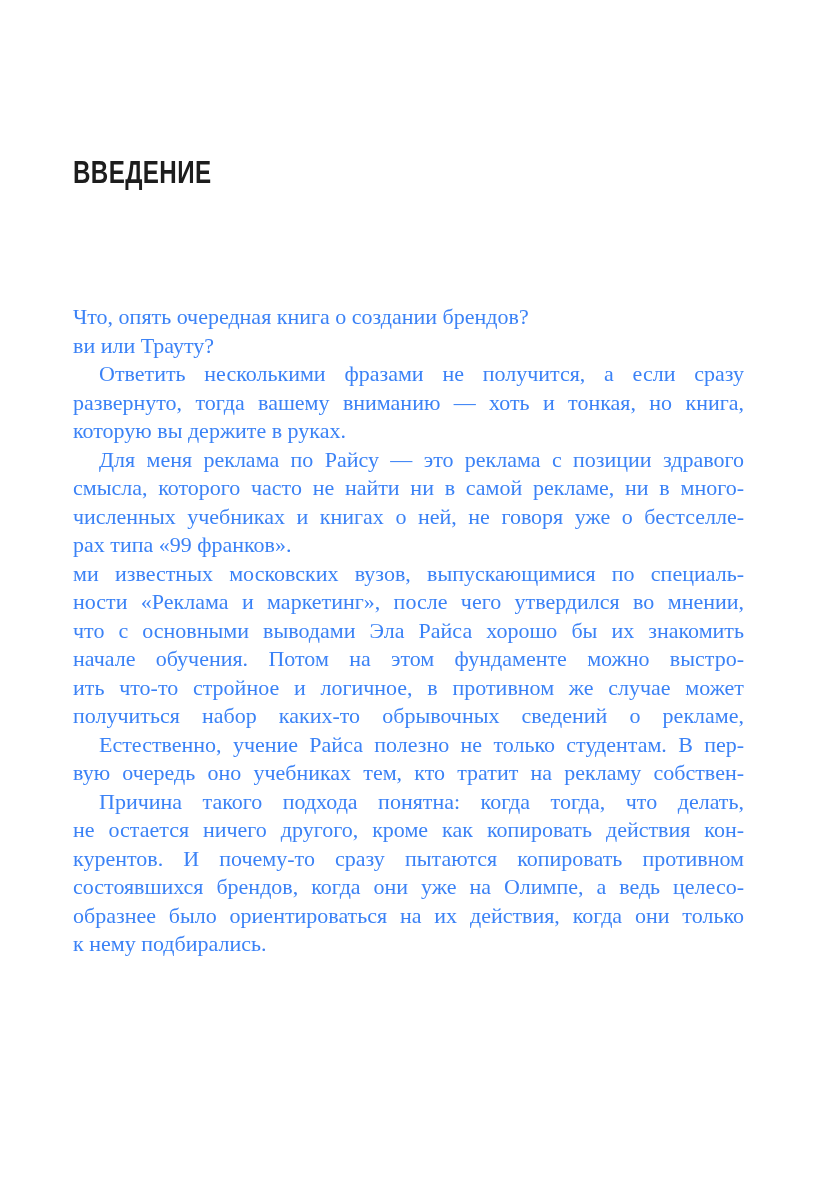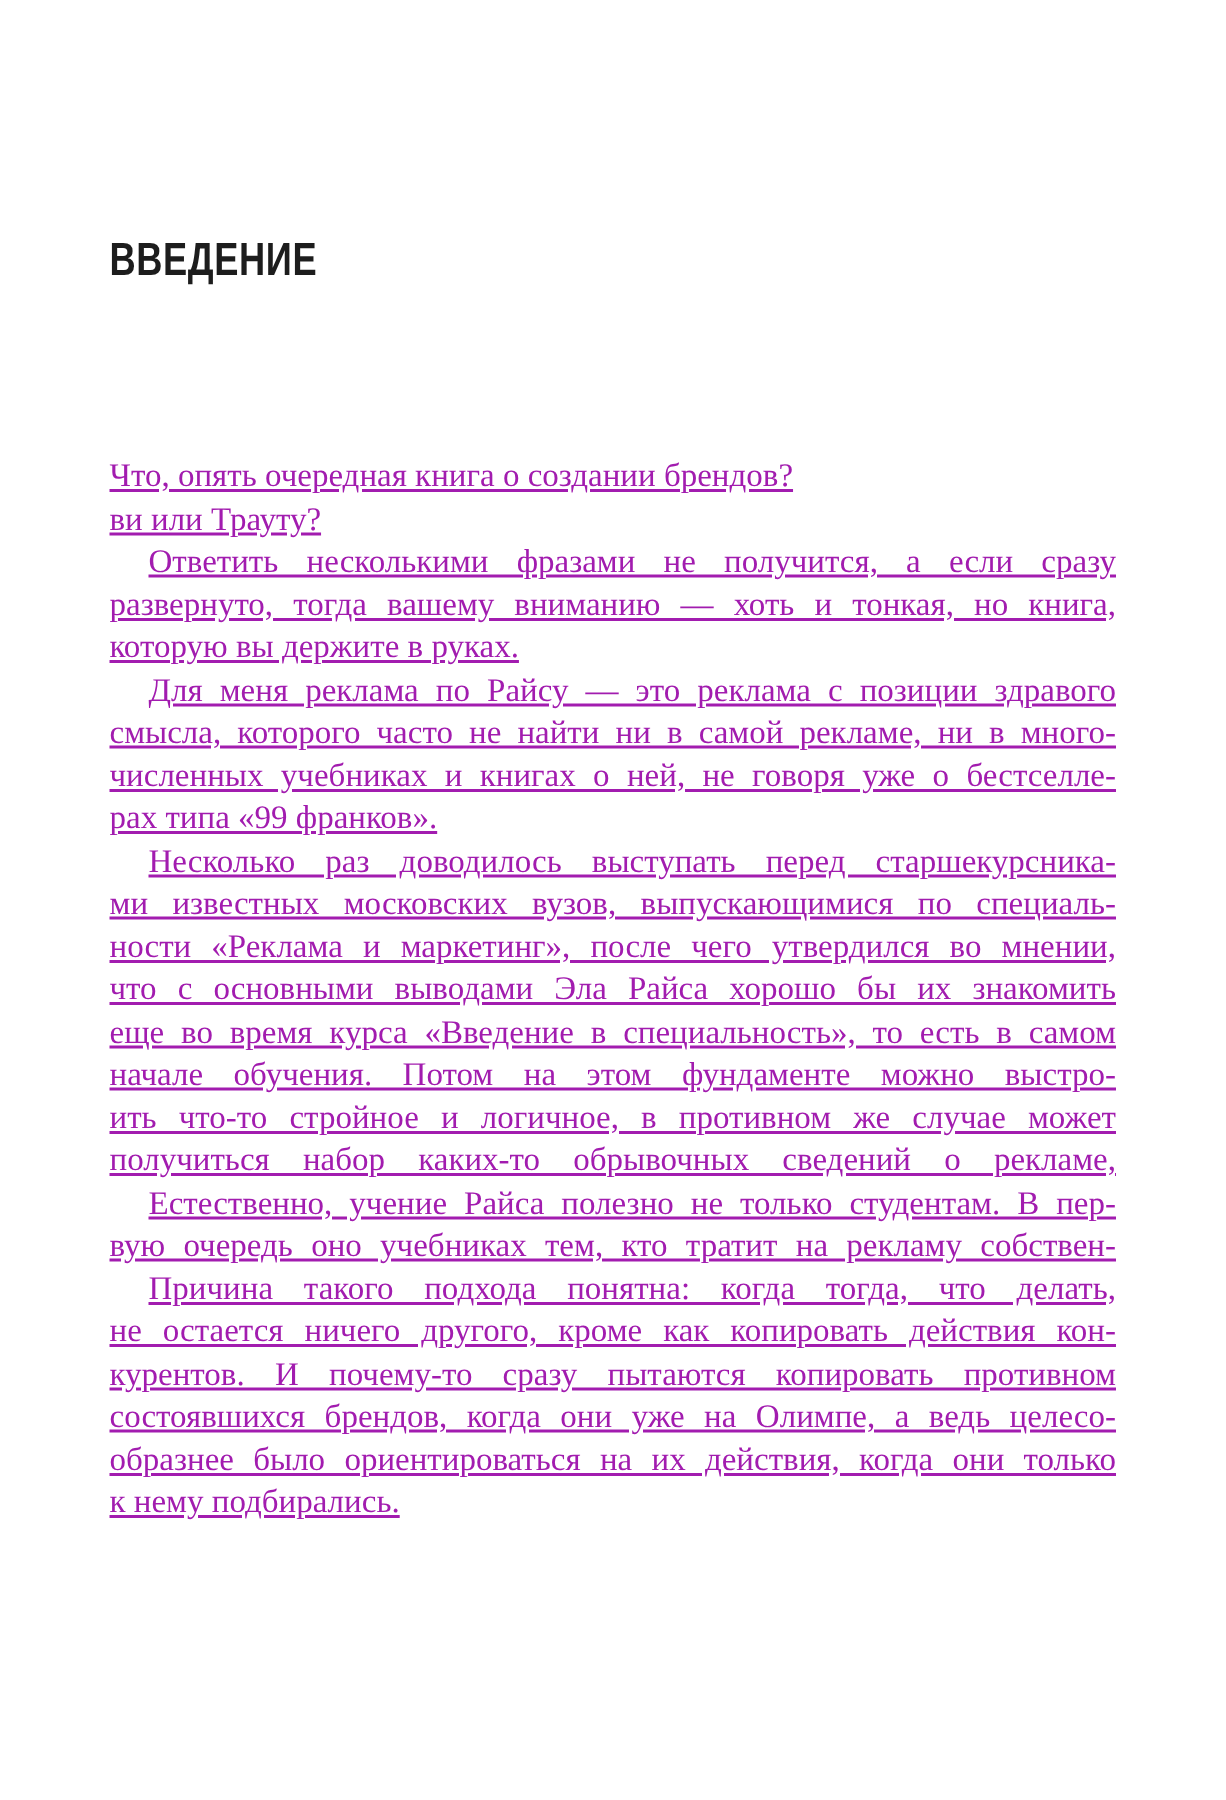--- a/index.html
+++ b/index.html
@@ -30,22 +30,21 @@
     transform-origin: left top;
     white-space: nowrap;
   }
   .text-block {
     position: absolute;
     left: 73px;
     top: 303px;
     width: 671px;
     font-size: 22px;
     line-height: 28.5px;
-    color: #a21caf;
-    text-decoration: underline;
+    color: #3b82f6;
   }
   .paragraph {
     margin: 0;
   }
   .line {
     text-align: justify;
     text-align-last: justify;
   }
   .line.last {
     text-align-last: left;
@@ -71,25 +70,23 @@
         <div class="line">развернуто, тогда вашему вниманию — хоть и тонкая, но книга,</div>
         <div class="line last">которую вы держите в руках.</div>
       </div>
       <div class="paragraph">
         <div class="line indent">Для меня реклама по Райсу — это реклама с позиции здравого</div>
         <div class="line">смысла, которого часто не найти ни в самой рекламе, ни в много-</div>
         <div class="line">численных учебниках и книгах о ней, не говоря уже о бестселле-</div>
         <div class="line last">рах типа «99 франков».</div>
       </div>
       <div class="paragraph">
-        <div class="line indent">Несколько раз доводилось выступать перед старшекурсника-</div>
         <div class="line">ми известных московских вузов, выпускающимися по специаль-</div>
         <div class="line">ности «Реклама и маркетинг», после чего утвердился во мнении,</div>
         <div class="line">что с основными выводами Эла Райса хорошо бы их знакомить</div>
-        <div class="line">еще во время курса «Введение в специальность», то есть в самом</div>
         <div class="line">начале обучения. Потом на этом фундаменте можно выстро-</div>
         <div class="line">ить что-то стройное и логичное, в противном же случае может</div>
         <div class="line">получиться набор каких-то обрывочных сведений о рекламе,</div>
       </div>
       <div class="paragraph">
         <div class="line indent">Естественно, учение Райса полезно не только студентам. В пер-</div>
         <div class="line">вую очередь оно учебниках тем, кто тратит на рекламу собствен-</div>
       </div>
       <div class="paragraph">
         <div class="line indent">Причина такого подхода понятна: когда тогда, что делать,</div>

